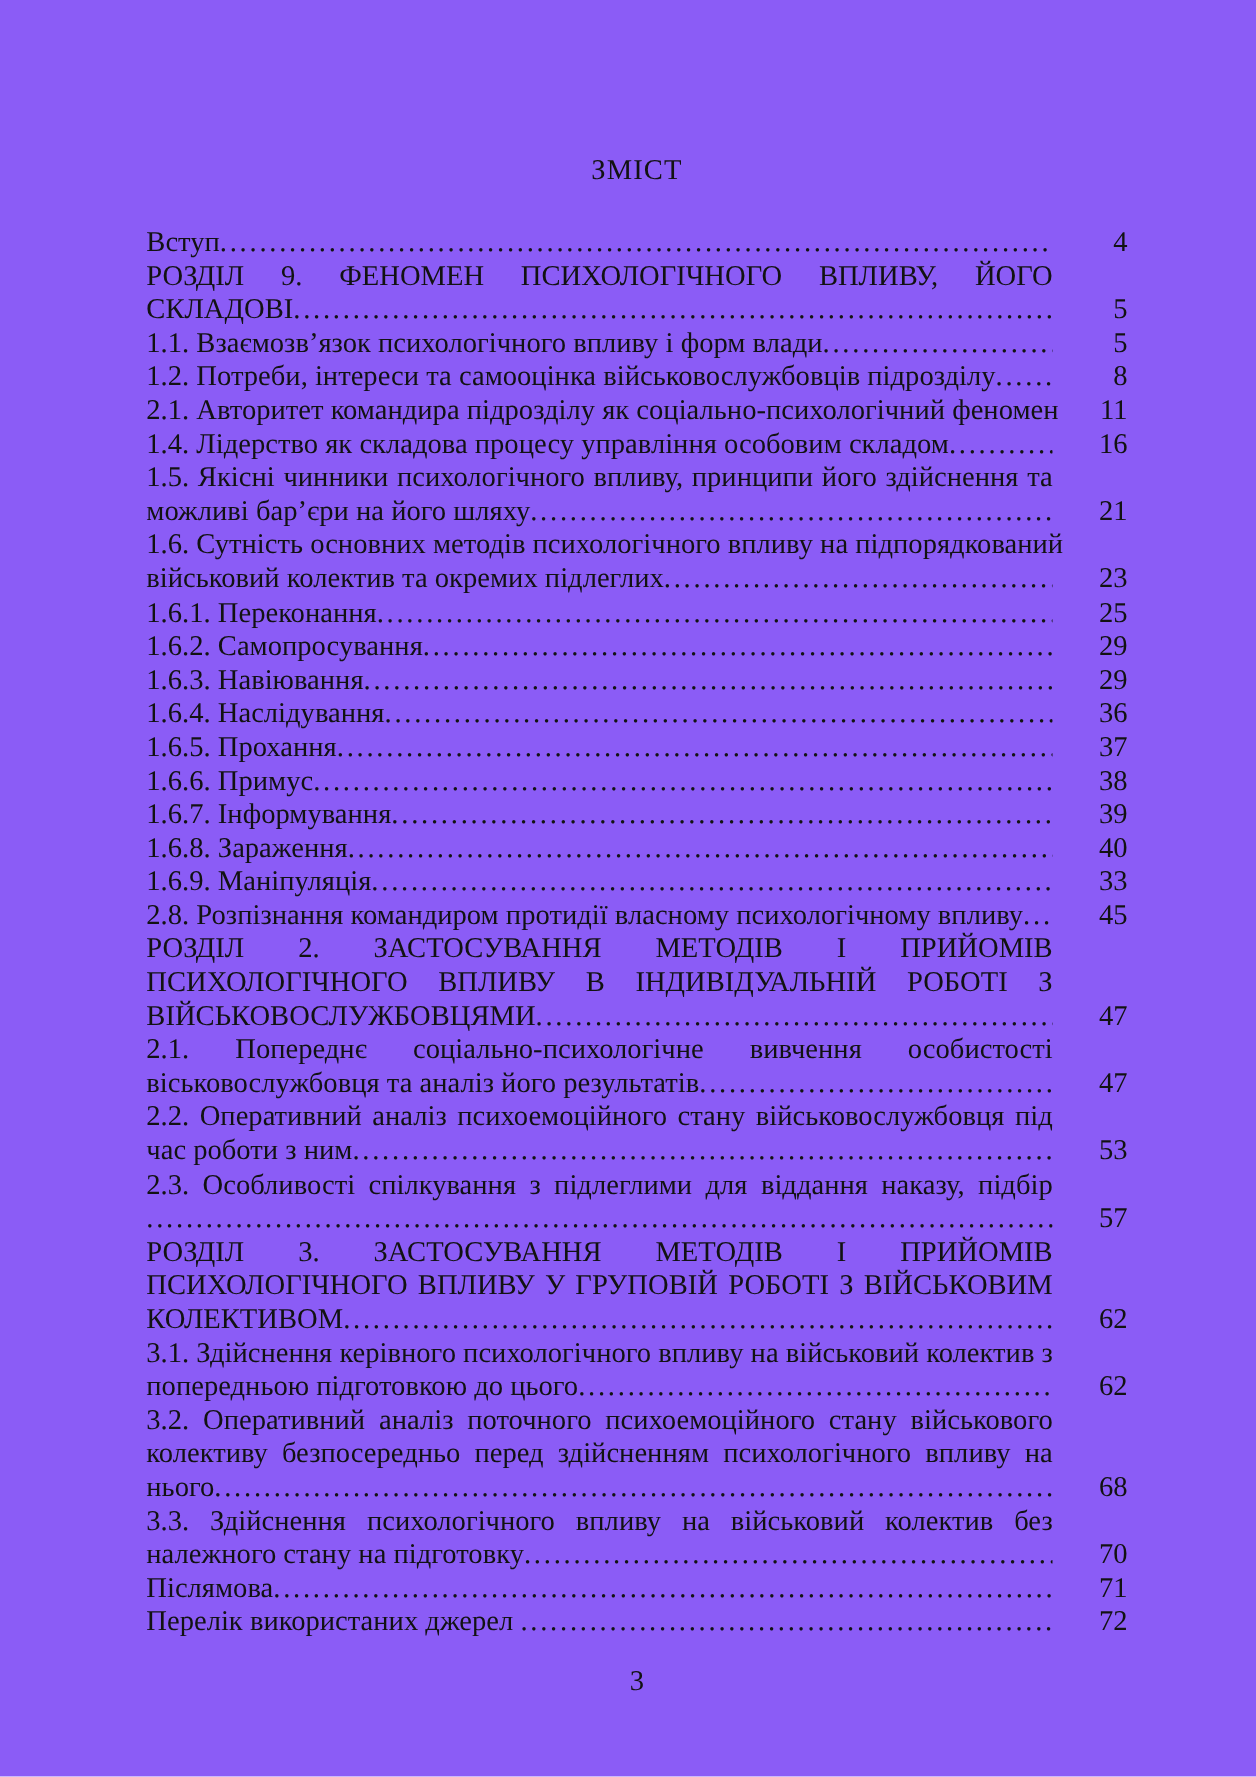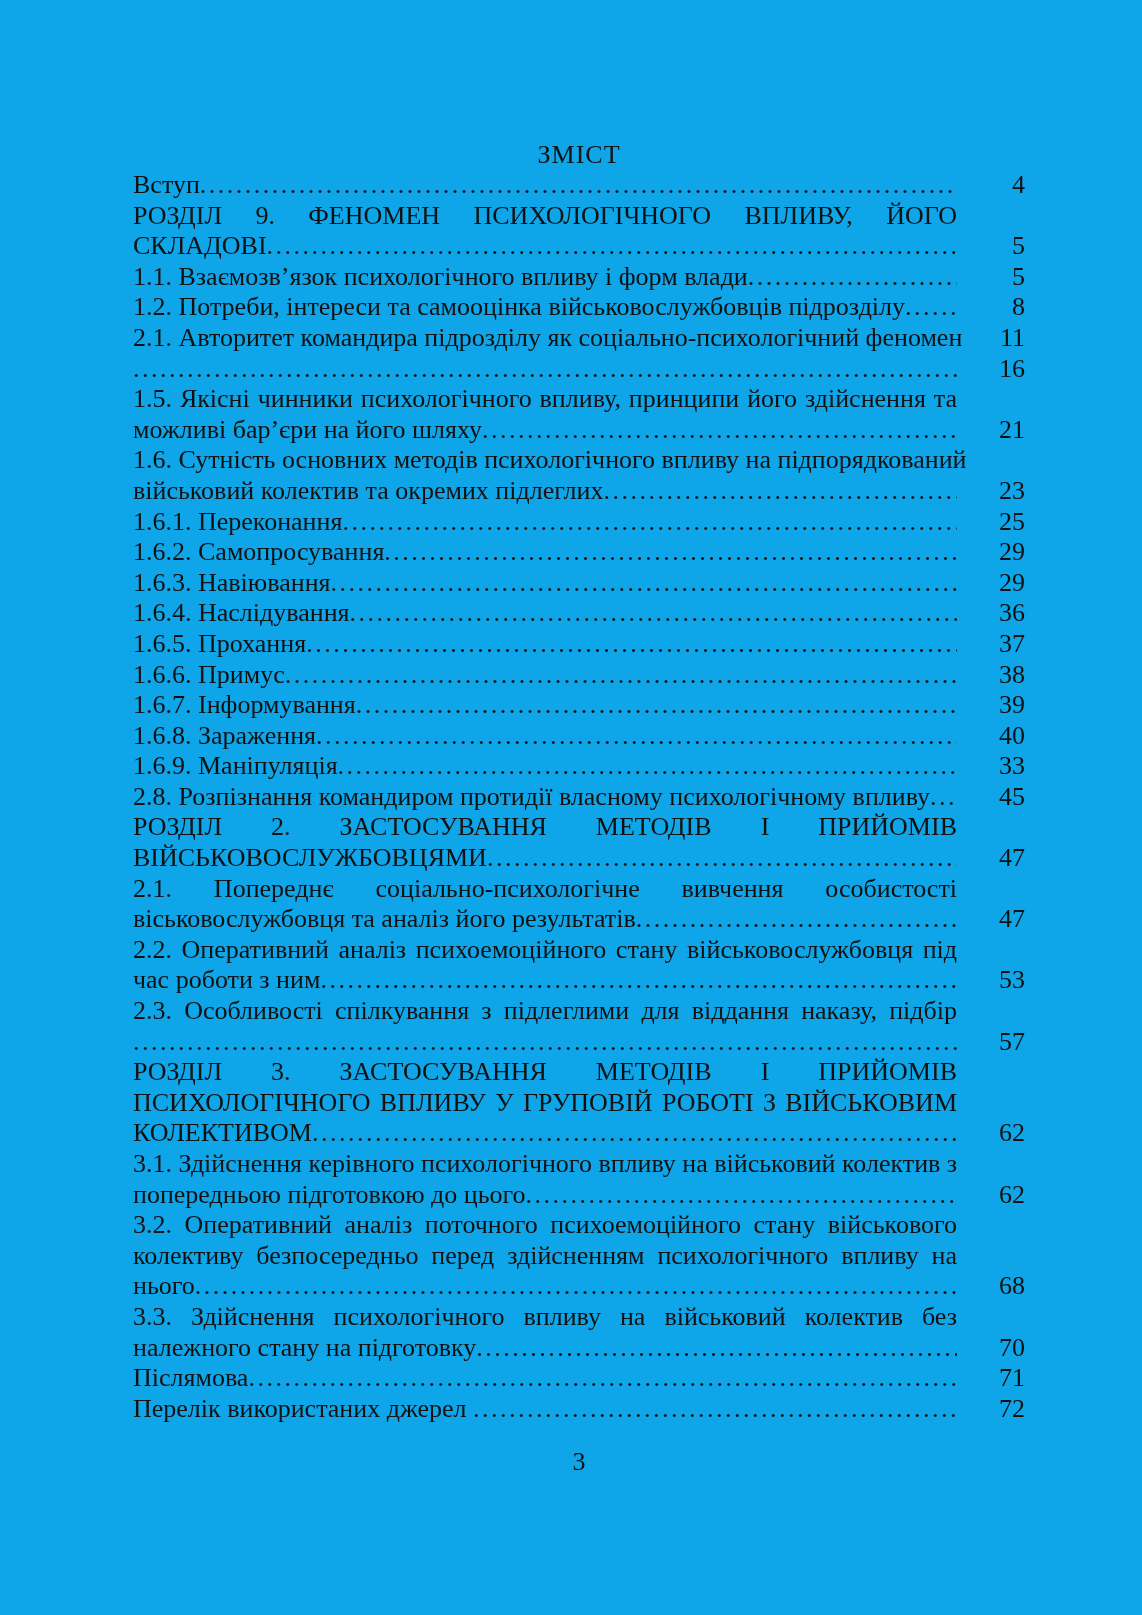--- a/index.html
+++ b/index.html
@@ -4,35 +4,36 @@
 <style>
   html, body {
     margin: 0;
     padding: 0;
     background: #ffffff;
   }
   .page {
     position: relative;
     width: 1142px;
     height: 1615px;
-    background: #0ea5e9;
+    background: #8b5cf6;
     box-sizing: border-box;
     padding: 139px 0 0 133px;
     font-family: "Liberation Serif", "DejaVu Serif", serif;
     color: #121212;
     overflow: hidden;
   }
   .doc-title {
     width: 892px;
     text-align: center;
     font-size: 26px;
     line-height: 31px;
     letter-spacing: 1px;
   }
   .toc {
+    margin-top: 35px;
     width: 892px;
     font-size: 26px;
     line-height: 30.6px;
   }
   .row {
     display: flex;
     width: 892px;
   }
   .text {
     width: 824px;
@@ -121,20 +122,21 @@
   <div class="row">
     <div class="text spread">
       <span class="t">2.1. Авторитет командира підрозділу як соціально-психологічний феномен</span>
       
     </div>
     <div class="num">11</div>
   </div>
 
   <div class="row">
     <div class="text">
+      <span class="t">1.4. Лідерство як складова процесу управління особовим складом</span>
       <span class="leader">........................................................................................................................................................................</span>
     </div>
     <div class="num">16</div>
   </div>
 
   <div class="row">
     <div class="text spread">
       <span class="t">1.5. Якісні чинники психологічного впливу, принципи його здійснення та</span>
       
     </div>
@@ -246,20 +248,27 @@
   </div>
 
   <div class="row">
     <div class="text spread">
       <span class="t">РОЗДІЛ 2. ЗАСТОСУВАННЯ МЕТОДІВ І ПРИЙОМІВ</span>
       
     </div>
     <div class="num"></div>
   </div>
 
+  <div class="row">
+    <div class="text spread">
+      <span class="t">ПСИХОЛОГІЧНОГО ВПЛИВУ В ІНДИВІДУАЛЬНІЙ РОБОТІ З</span>
+      
+    </div>
+    <div class="num"></div>
+  </div>
 
   <div class="row">
     <div class="text">
       <span class="t">ВІЙСЬКОВОСЛУЖБОВЦЯМИ</span>
       <span class="leader">........................................................................................................................................................................</span>
     </div>
     <div class="num">47</div>
   </div>
 
   <div class="row">

